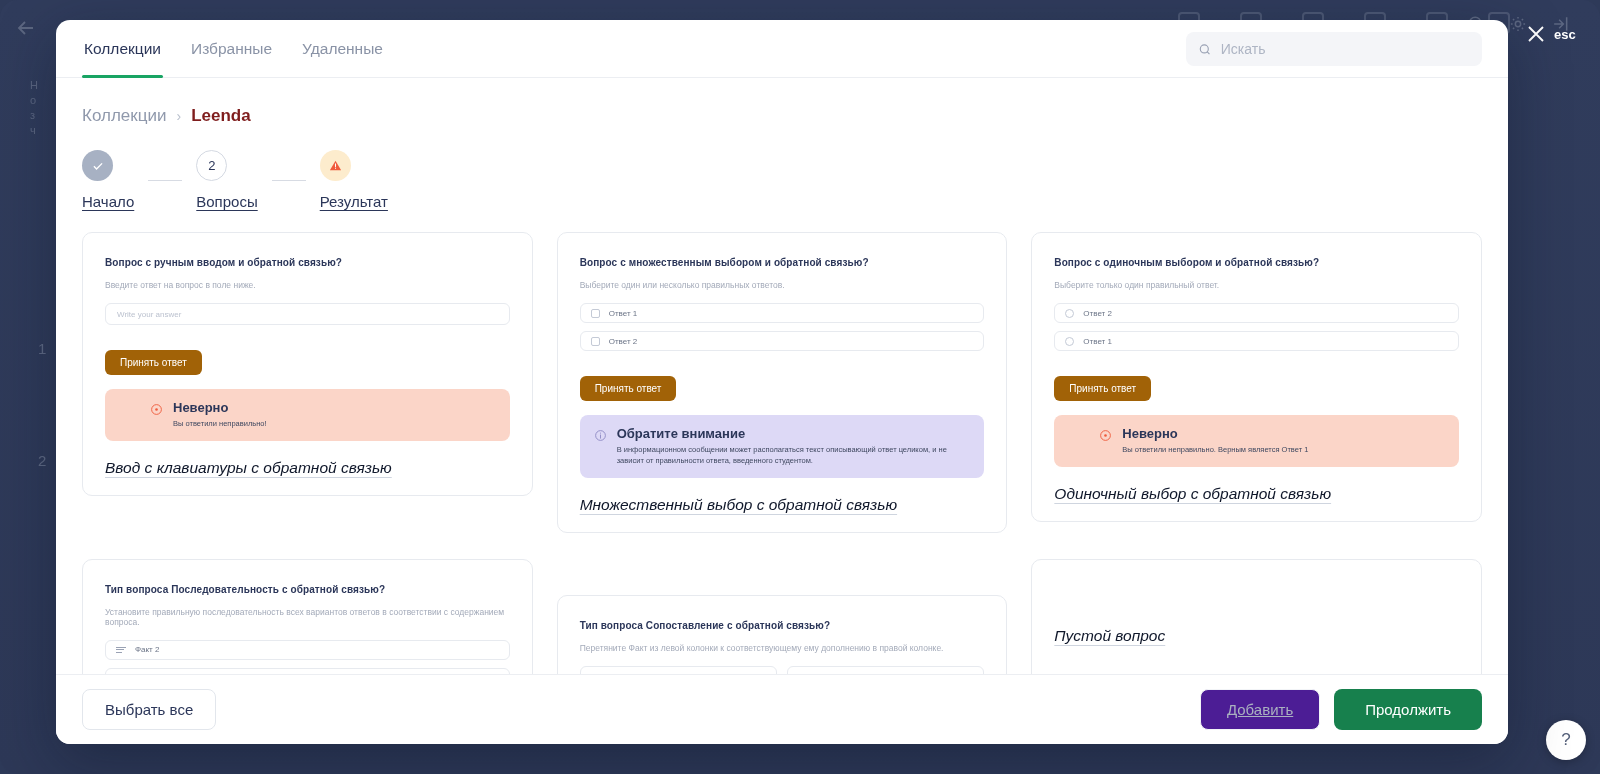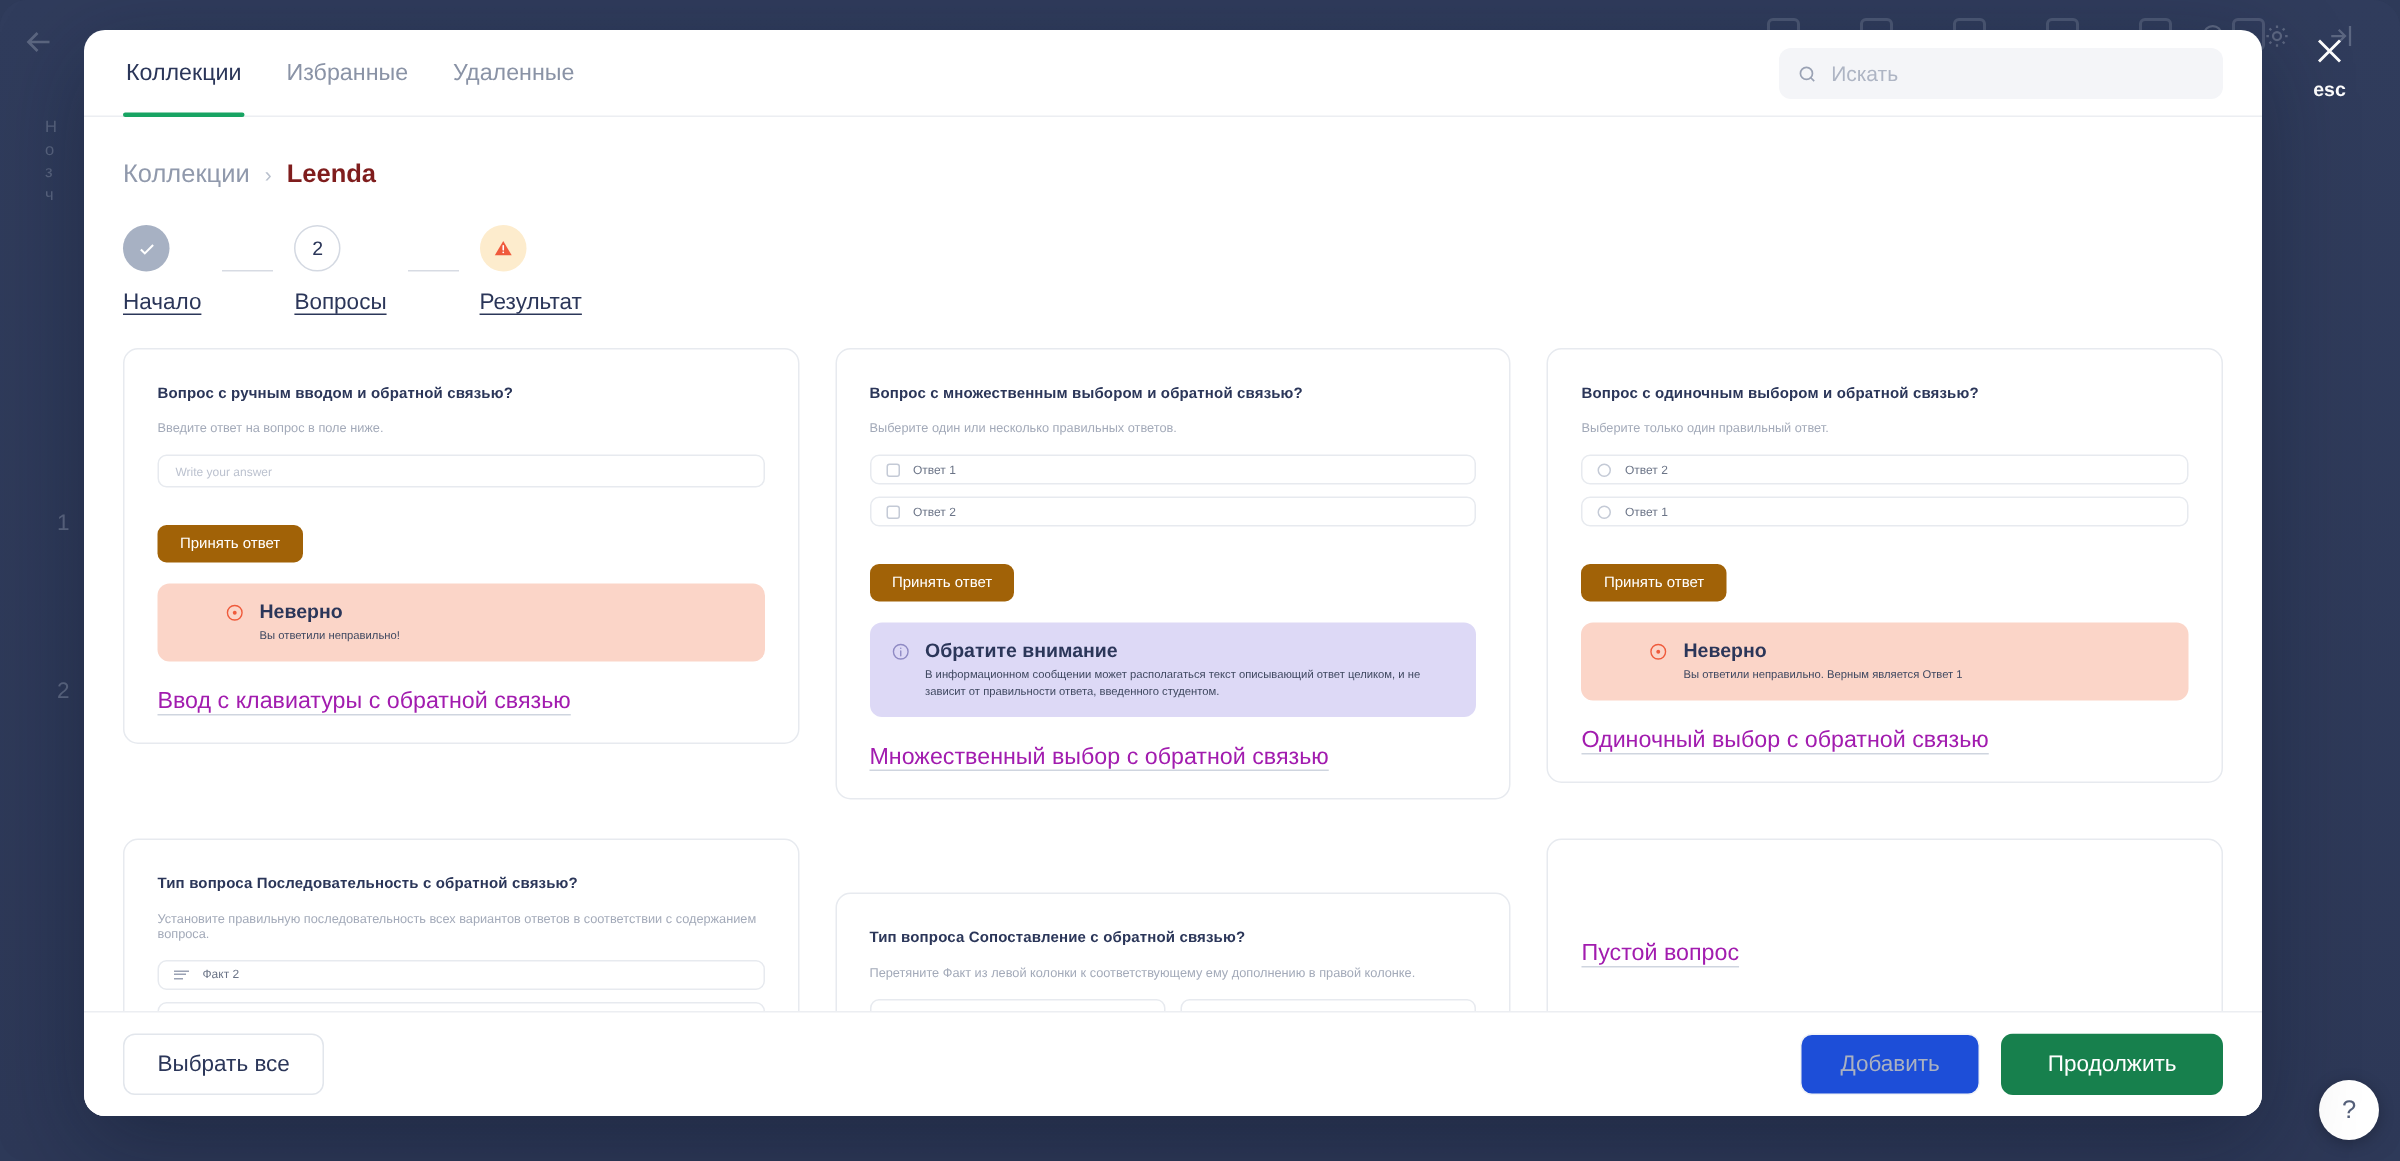--- a/index.html
+++ b/index.html
@@ -158,23 +158,23 @@
     padding: 11px 14px; display: flex; gap: 10px;
   }
   .feedback.error { background: #fbd5c8; padding-left: 45px; }
   .feedback.info  { background: #ddd9f6; }
   .fb-body { display: flex; flex-direction: column; gap: 4px; }
   .fb-title { font-size: 13px; font-weight: bold; color: #2b3659; }
   .fb-text { font-size: 7.5px; color: #3f4860; line-height: 1.45; }
   .fb-icon { flex: 0 0 13px; margin-top: 2px; }
 
   .card-caption {
-    margin-top: 18px; font-size: 15.5px; color: #a21caf;
+    margin-top: 18px; font-size: 15.5px; color: #0f172a;
     text-decoration: underline; text-underline-offset: 4px;
-    text-decoration-color: #cfd5df; cursor: pointer;
+    text-decoration-color: #cfd5df; cursor: pointer; font-style: italic;
   }
   .card-caption.plain { margin-top: 0; }
 
   .match-cols { display: flex; gap: 10px; margin-top: 13px; }
   .match-cols > div { flex: 1; height: 22px; border: 1px solid #e7eaef; border-radius: 6px; }
 
   .empty-card { min-height: 120px; justify-content: center; }
 
   
   .modal-footer {
@@ -183,28 +183,28 @@
     display: flex; align-items: center; justify-content: space-between;
     padding: 0 26px;
     background: #fff;
   }
   .btn {
     font-family: "Liberation Sans", sans-serif;
     border-radius: 8px; cursor: pointer; font-size: 15px;
     border: 1px solid transparent;
   }
   .btn-outline { background: #fff; border-color: #e2e6ec; color: #2b3659; padding: 11px 22px; }
-  .btn-ghost { background: #1d4ed8; border-color: #f2f4f7; color: #aab1c0; padding: 11px 26px; }
+  .btn-ghost { background: #4c1d95; border-color: #f2f4f7; color: #aab1c0; padding: 11px 26px; text-decoration: underline; }
   .btn-primary { background: #17804d; color: #fff; padding: 11px 30px; }
   .footer-right { display: flex; gap: 14px; align-items: center; }
 
   
   .close-zone {
     position: absolute; right: 18px; top: 22px;
-    width: 58px; display: flex; flex-direction: column;
+    width: 58px; display: flex; flex-direction: row;
     align-items: center; gap: 6px; cursor: pointer;
   }
   .close-esc { font-size: 13px; color: #ffffff; font-weight: bold; }
 
   
   .help-fab {
     position: absolute; right: 14px; bottom: 14px;
     width: 40px; height: 40px; border-radius: 50%;
     background: #fff; box-shadow: 0 2px 10px rgba(0,0,0,.25);
     display: flex; align-items: center; justify-content: center;

